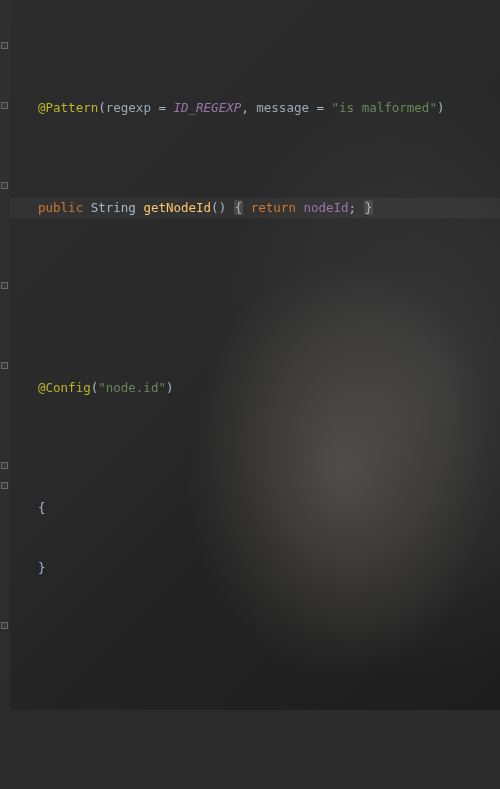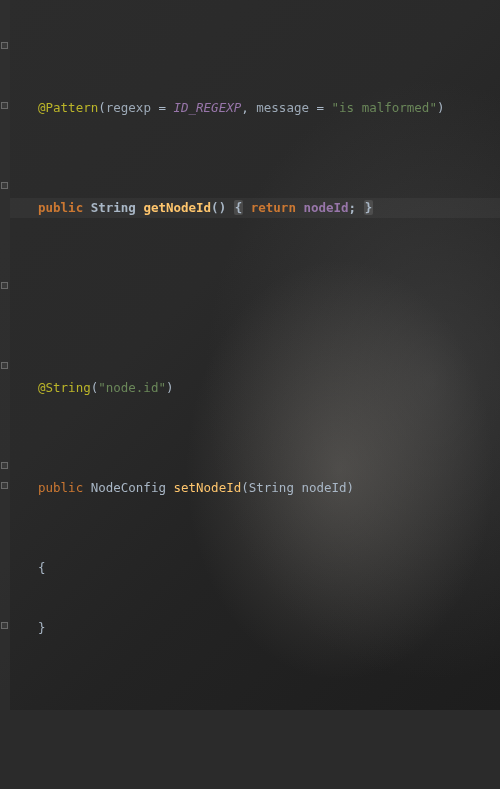--- a/index.html
+++ b/index.html
@@ -47,21 +47,21 @@
     padding-top: 18px;
     white-space: pre;
     color: #a9b7c6;
   }
   .line {
     height: 20px;
     padding-left: 0;
   }
   .i1 { padding-left: 28px; }
   .i2 { padding-left: 56px; }
-  .caret-line { background: rgba(255,255,255,0.04); font-weight: bold; }
+  .caret-line { background: rgba(255,255,255,0.04); }
   .caret-brace { background: rgba(120,120,120,0.35); border-radius: 2px; padding: 0 1px;}
   .kw   { color: #cc7832; }
   .type { color: #a9b7c6; }
   .mname{ color: #ffc66d; }
   .ident{ color: #9876aa; }
   .str  { color: #6a8759; }
   .const{ color: #9876aa; font-style: italic; }
   .ann  { color: #bbb529; }
   .pun  { color: #a9b7c6; }
   .muted { opacity: 0.9; }
@@ -85,24 +85,23 @@
 
     
     <div class="line i1"><span class="ann">@Pattern</span><span class="pun">(</span><span class="muted">regexp</span><span class="pun"> = </span><span class="const">ID_REGEXP</span><span class="pun">, </span><span class="muted">message</span><span class="pun"> = </span><span class="str">"is malformed"</span><span class="pun">)</span></div>
 
     
     <div class="line i1 caret-line"><span class="kw">public</span><span> </span><span class="type">String</span><span> </span><span class="mname">getNodeId</span><span class="pun">(</span><span class="pun">)</span><span> </span><span class="caret-brace">{</span><span> </span><span class="kw">return</span><span> </span><span class="ident">nodeId</span><span class="pun">;</span><span> </span><span class="caret-brace">}</span></div>
 
     <div class="line"></div>
 
     
-    <div class="line i1"><span class="ann">@String</span><span class="pun">(</span><span class="str">"node.id"</span><span class="pun">)</span></div>
+    <div class="line i1"><span class="ann">@Config</span><span class="pun">(</span><span class="str">"node.id"</span><span class="pun">)</span></div>
 
     
-    <div class="line i1"><span class="kw">public</span><span> </span><span class="type">NodeConfig</span><span> </span><span class="mname">setNodeId</span><span class="pun">(</span><span class="type">String</span><span> </span><span>nodeId</span><span class="pun">)</span></div>
 
     <div class="line i1"><span class="pun">{</span></div>
     <div class="line i1"><span class="pun">}</span></div>
 
     
 
     
     
 
     

